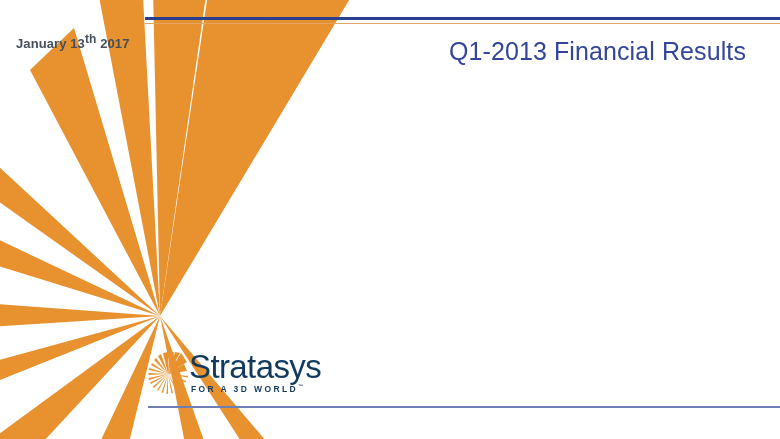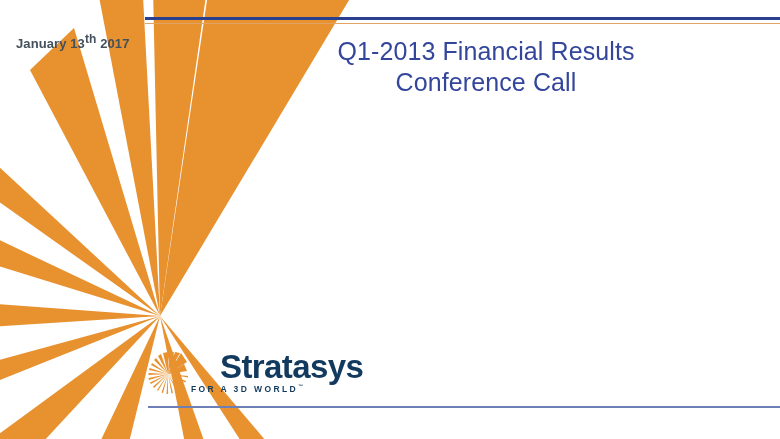--- a/index.html
+++ b/index.html
@@ -63,21 +63,21 @@
     font-size: 12px;
     vertical-align: super;
     line-height: 0;
   }
   
   #slide-title {
     position: absolute;
     right: 34px;
     top: 36px;
     width: 520px;
-    text-align: center;
+    text-align: right;
     color: #33469b;
     font-size: 25px;
     line-height: 31px;
     font-weight: normal;
     letter-spacing: 0.1px;
   }
   #slide-title .line {
     display: block;
     white-space: nowrap;
   }
@@ -96,26 +96,25 @@
     width: 44px;
     height: 44px;
   }
   #logo-text-wrap {
     position: absolute;
     left: 42px;
     top: 0px;
   }
   #logo-wordmark {
     font-size: 33px;
-    font-weight: bold;
+    font-weight: normal;
     color: #123a5f;
     letter-spacing: -0.6px;
     line-height: 34px;
     white-space: nowrap;
-    margin-left: 31px;
   }
   #logo-tagline {
     margin-top: 0px;
     font-size: 8.5px;
     font-weight: bold;
     color: #123a5f;
     letter-spacing: 2.4px;
     white-space: nowrap;
     padding-left: 2px;
   }
@@ -161,21 +160,20 @@
 
   <div id="top-rule">
     <div class="rule-blue"></div>
     <div class="rule-orange"></div>
   </div>
 
   <div id="date-label"><span>January 13</span><span class="sup">th</span><span>&nbsp;</span><span>2017</span></div>
 
   <div id="slide-title">
     <span class="line">Q1-2013 Financial Results</span>
-    <span class="line">Conference Call</span>
   </div>
 
   <div id="logo-block">
     <svg id="logo-mark" viewBox="0 0 44 44" width="44" height="44" xmlns="http://www.w3.org/2000/svg">
       <g fill="#e8912f">
 
         <polygon points="21,23 34,2 40,11"></polygon>
         <polygon points="21,23 28,1 33,2"></polygon>
         <polygon points="21,23 22,1 27,1"></polygon>
         <polygon points="21,23 16,2 21,1"></polygon>

